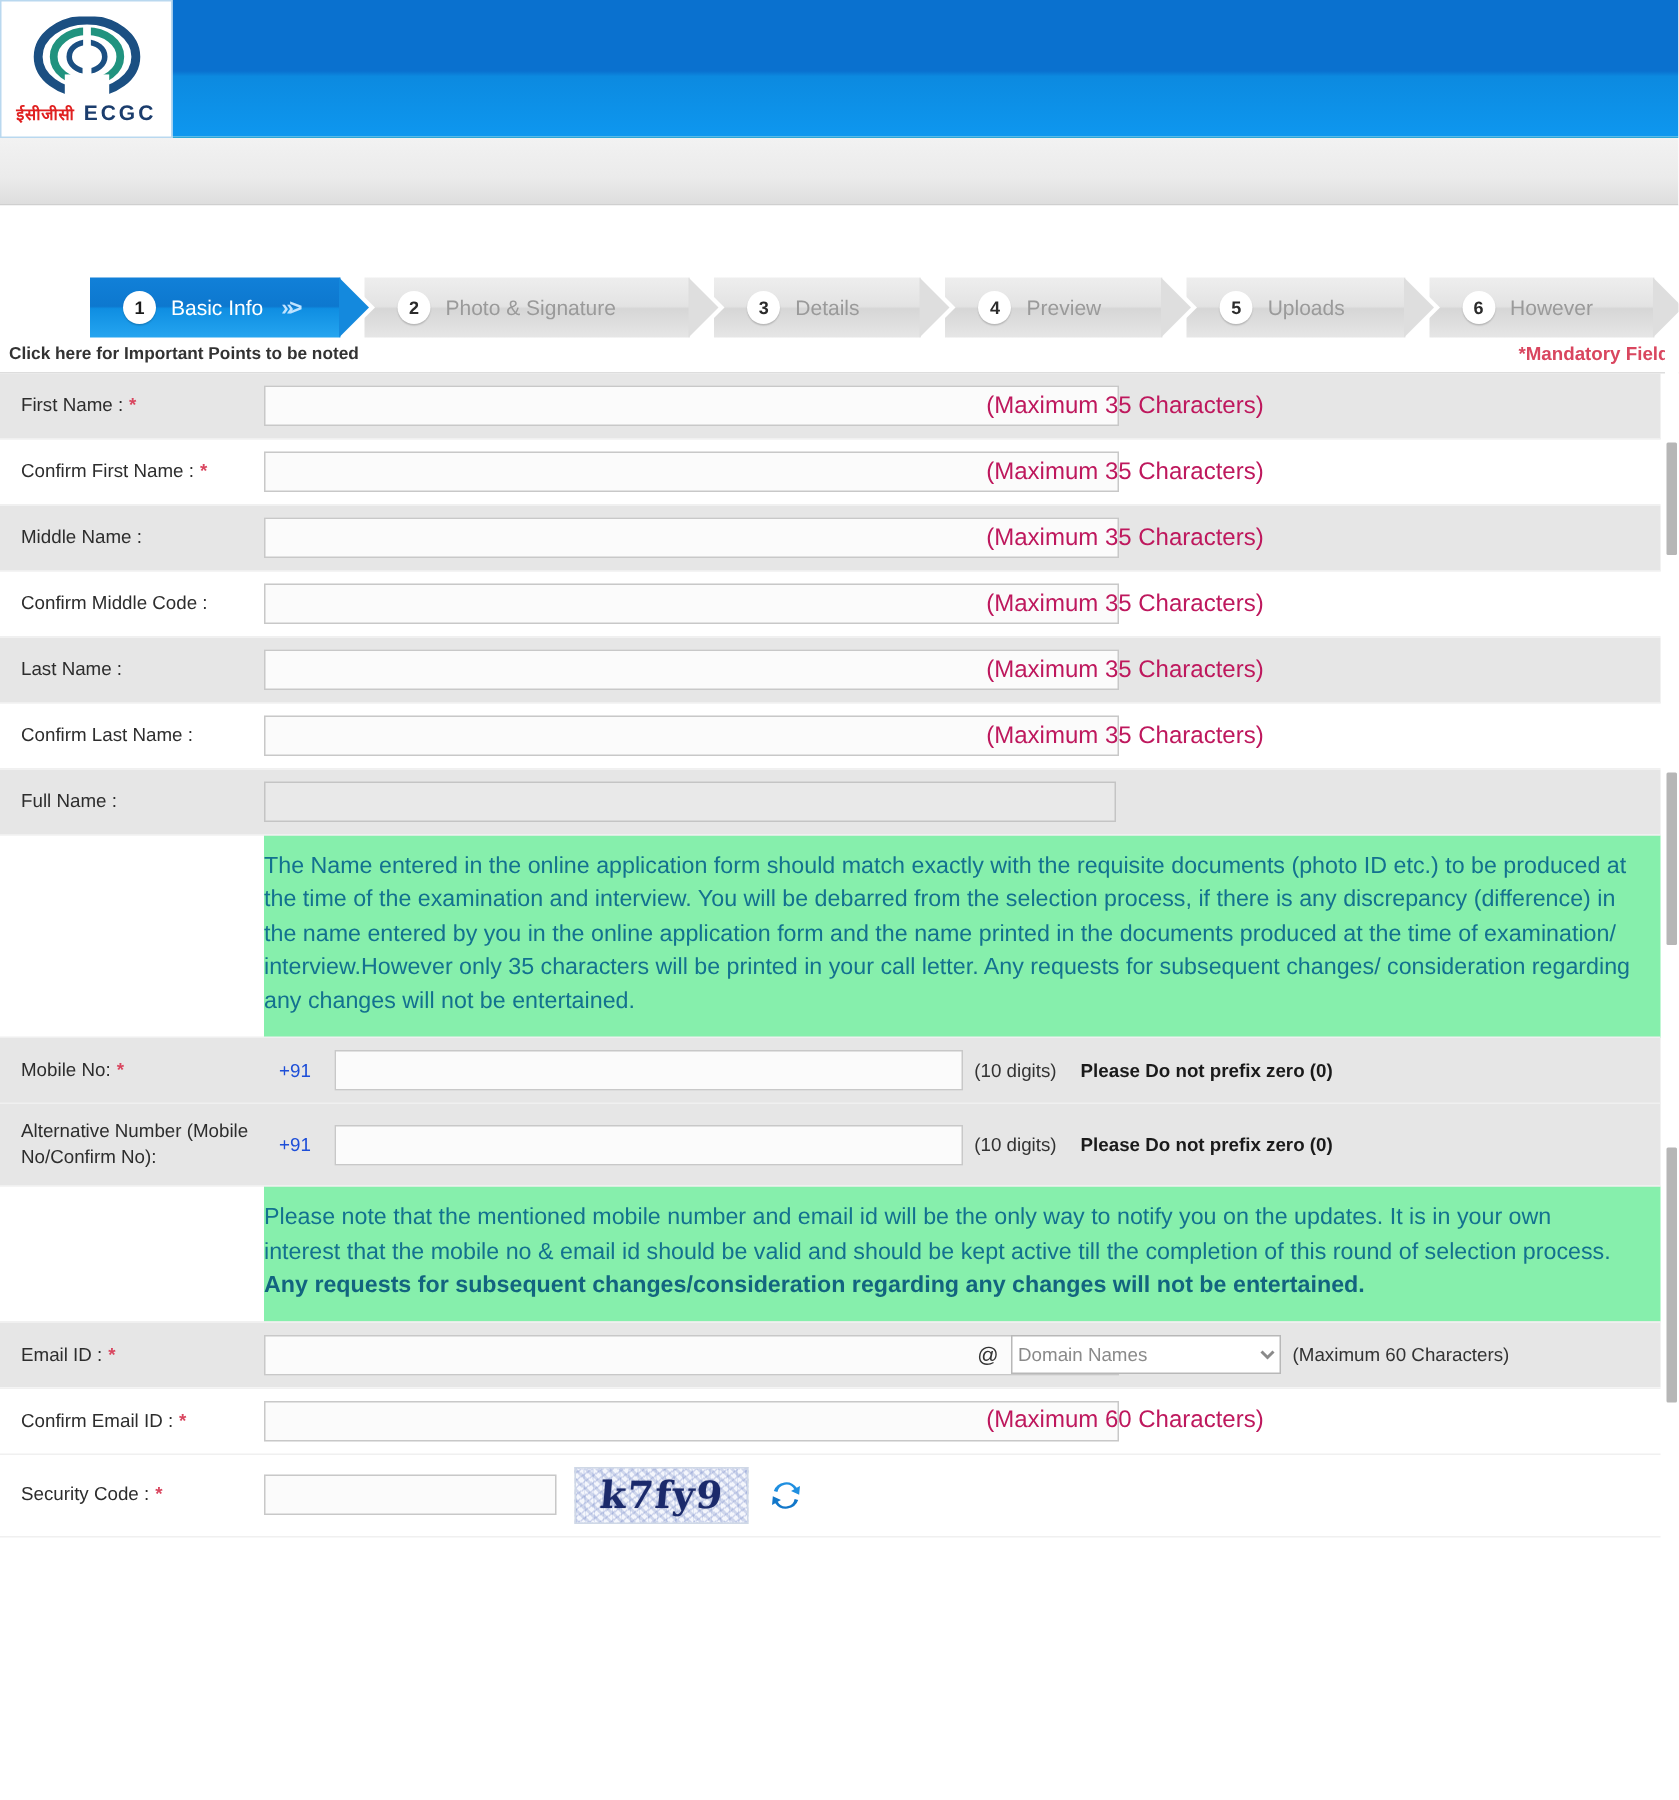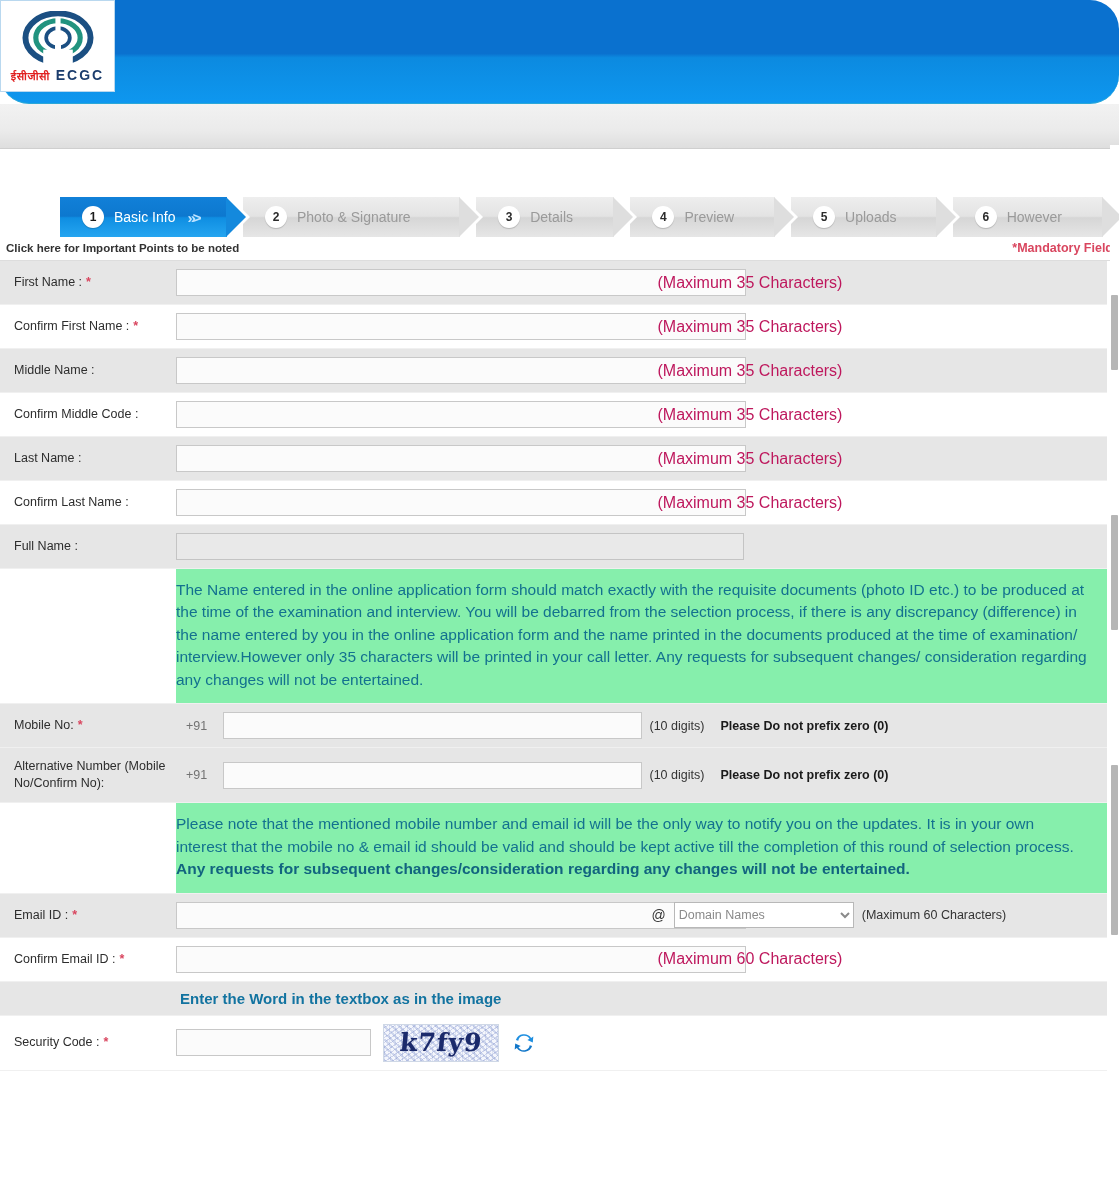--- a/index.html
+++ b/index.html
@@ -8,24 +8,23 @@
     margin: 0; padding: 0;
     width: 1119px; height: 1200px;
     background: #ffffff;
     font-family: "Liberation Sans", sans-serif;
     overflow: hidden;
   }
 
   
   .header {
     position: relative;
-    height: 104px;
+    height: 92px;
     background: linear-gradient(to bottom, #0a71cf 0%, #0a71cf 52%, #0c8ae0 56%, #0e97ef 100%);
     border-bottom: 1px solid #2aa7d8;
-    border-radius: 29px;
   }
   .logo-box {
     position: absolute;
     left: 0; top: 0;
     width: 115px; height: 92px;
     background: #ffffff;
     border: 1px solid #b9d8ef;
     display: flex;
     flex-direction: column;
     align-items: center;
@@ -175,21 +174,21 @@
     width: 568px; background: #e9e9e9; color: #666666;
     border: 1px solid #c4c4c4;
   }
   input.txt.phone { width: 470px; }
   input.txt.captcha { width: 195px; }
 
   .cc {
     display: inline-block;
     width: 52px;
     font-size: 12.5px;
-    color: #737373;
+    color: #1d4ed8;
     padding-left: 10px;
   }
   .inline { display: flex; align-items: center; }
 
   .digits { font-size: 12.5px; color: #333333; padding: 0 16px 0 8px; white-space: nowrap; }
   .nozero { font-size: 12.5px; font-weight: bold; color: #1a1a1a; white-space: nowrap; }
 
   
   td.note {
     padding: 10px 18px 12px 0;
@@ -441,24 +440,20 @@
     <tr class="row-plain">
       <td class="lbl">
         <span>Confirm Email ID :</span><span class="req">*</span>
       </td>
       <td class="fld">
         <input class="txt wide" type="text" value="" style="">
       </td>
       <td class="hint">(Maximum 60 Characters)</td>
     </tr>
 
-    <tr class="row-shade">
-      <td class="lbl"></td>
-      <td class="captcha-head" colspan="2">Enter the Word in the textbox as in the image</td>
-    </tr>
 
     <tr class="row-plain">
       <td class="lbl">
         <span>Security Code :</span><span class="req">*</span>
       </td>
       <td class="fld" colspan="2">
         <div class="inline">
           <input class="txt captcha" type="text" value="" style="">
           <div class="captcha-img">
             <span class="captcha-text">k7fy9</span>

